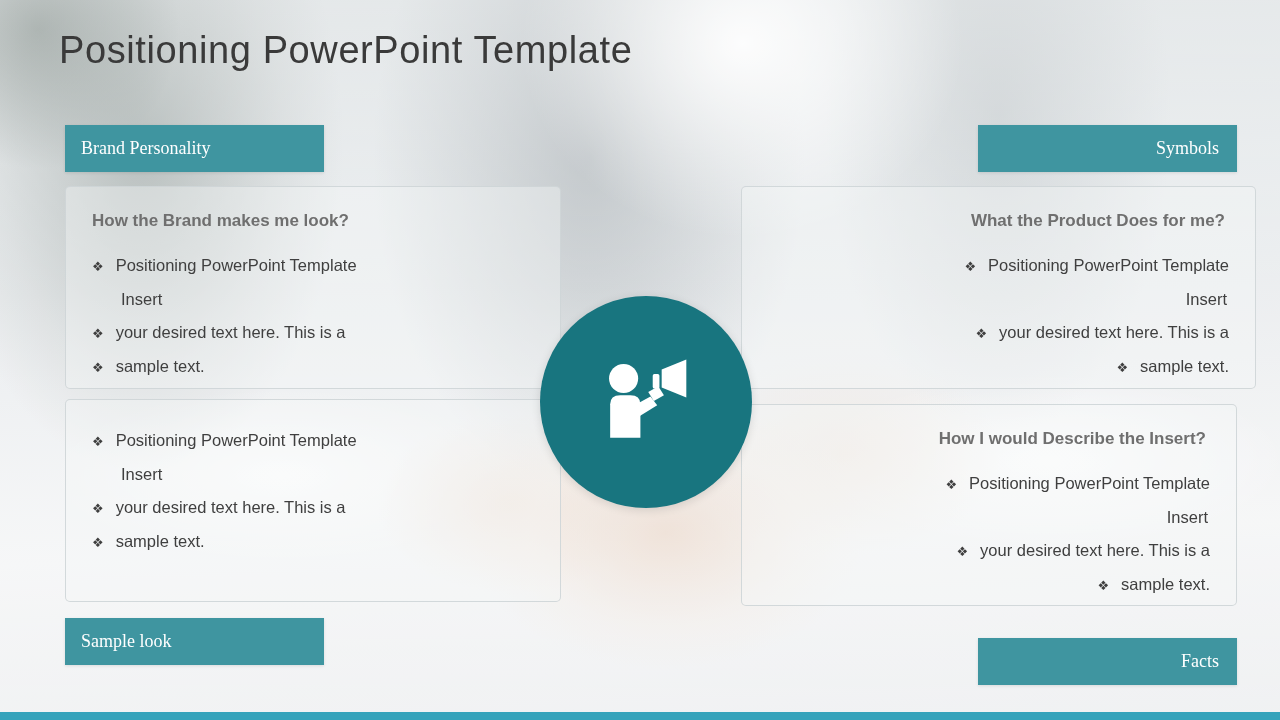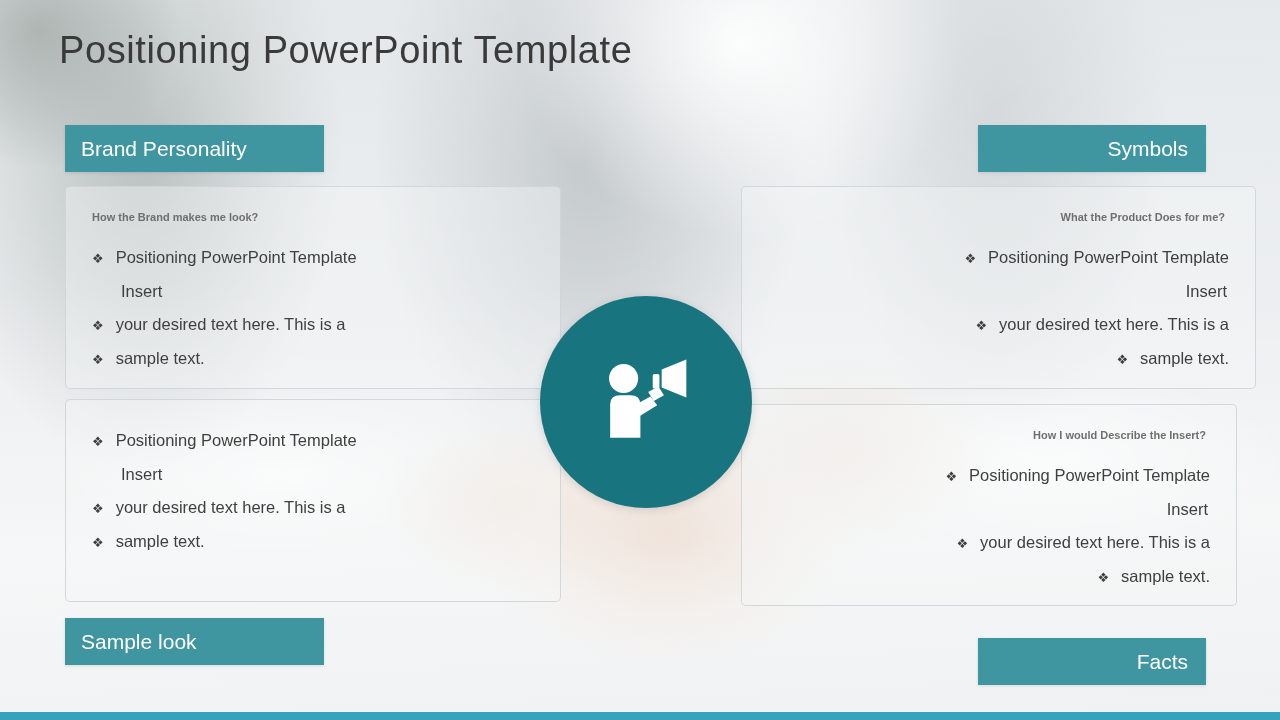--- a/index.html
+++ b/index.html
@@ -65,49 +65,50 @@
     color: #3a3a3a;
     white-space: nowrap;
   }
 
   
   .bar {
     position: absolute;
     height: 47px;
     background: #3f95a0;
     color: #ffffff;
-    font-size: 21px;
+    font-size: 18px;
     font-weight: 400;
     display: flex;
     align-items: center;
     box-shadow: 0 1px 3px rgba(0,0,0,0.10);
+    font-family: Liberation Serif, serif;
   }
   .bar.left  { left: 65px;  width: 259px; padding-left: 16px;  justify-content: flex-start; }
-  .bar.right { left: 978px; width: 228px; padding-right: 18px; justify-content: flex-end; }
+  .bar.right { left: 978px; width: 259px; padding-right: 18px; justify-content: flex-end; }
 
   .bar-brand-personality { top: 125px; }
   .bar-symbols           { top: 125px; }
   .bar-sample-text       { top: 618px; }
   .bar-facts             { top: 618px; margin-top: 20px; }
 
   
   .panel {
     position: absolute;
     border: 1px solid rgba(205,210,213,0.85);
     border-radius: 5px;
     background: rgba(246,247,248,0.40);
     padding: 24px 26px 18px 26px;
   }
   .panel-tl { left: 65px;  top: 186px; width: 496px; height: 203px; }
   .panel-bl { left: 65px;  top: 399px; width: 496px; height: 203px; }
   .panel-tr { left: 741px; top: 186px; width: 515px; height: 203px; text-align: right; }
   .panel-br { left: 741px; top: 404px; width: 496px; height: 202px; text-align: right; }
 
   .panel-heading {
-    font-size: 11px;
+    font-size: 17px;
     font-weight: bold;
     color: #6f6f6f;
     margin-bottom: 18px;
     white-space: nowrap;
   }
   .panel-tr .panel-heading,
   .panel-br .panel-heading { padding-right: 4px; }
 
   .bullets { list-style: none; }
 

